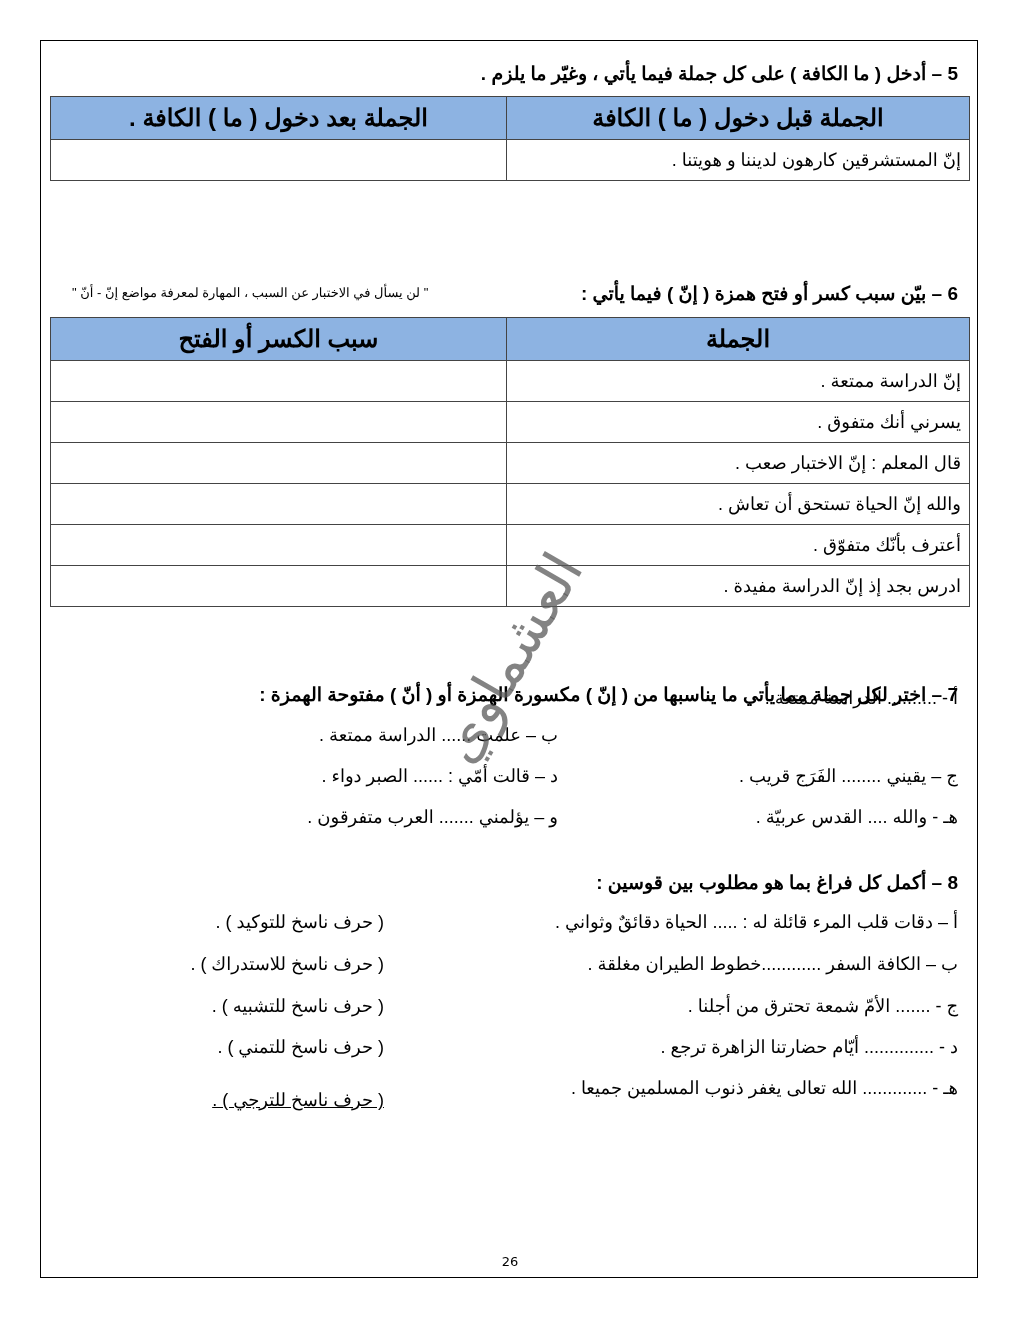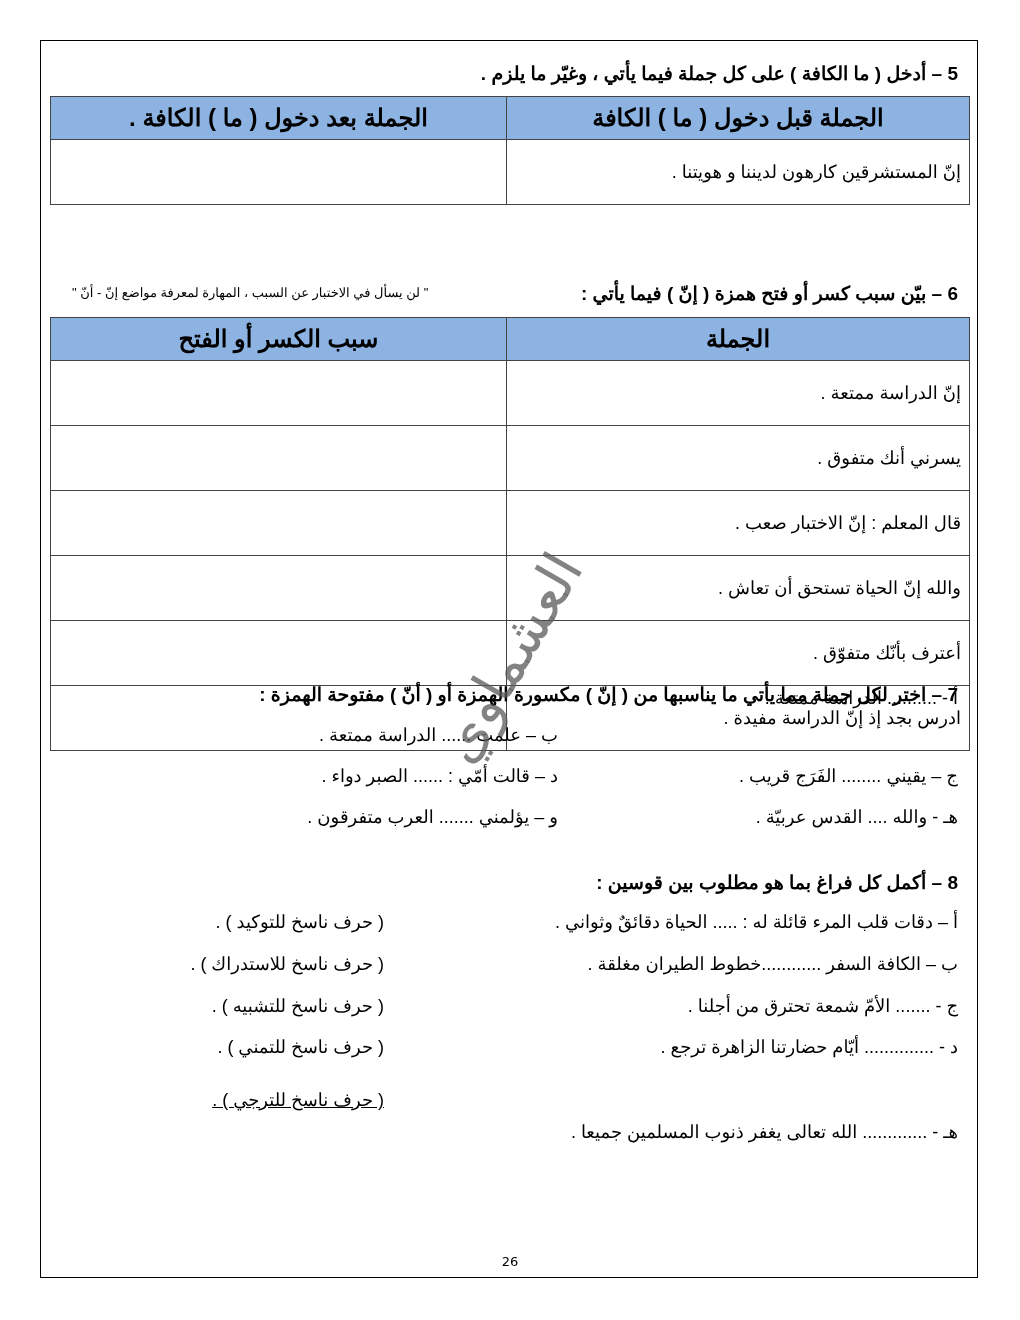--- a/index.html
+++ b/index.html
@@ -9,21 +9,21 @@
                 border: 1.5px solid #000; box-sizing: border-box; }
   .q-title { position: absolute; direction: rtl; font-weight: bold; font-size: 19px;
              font-family: "Liberation Sans", sans-serif; white-space: nowrap; }
   .q-note { position: absolute; direction: rtl; font-size: 13px; white-space: nowrap;
             font-family: "Liberation Sans", sans-serif; }
   table.grid { position: absolute; border-collapse: collapse; direction: rtl;
                font-family: "Liberation Sans", sans-serif; }
   table.grid th { background: #8db3e2; font-weight: bold; font-size: 24px; height: 40px;
                   border: 1.5px solid #444; text-align: center; }
   table.grid td { border: 1.5px solid #444; height: 40px; font-size: 18px;
-                  padding: 12px 8px; text-align: right; white-space: nowrap; }
+                  padding: 0 8px; text-align: right; white-space: nowrap; }
   .line { position: absolute; direction: rtl; font-size: 18px; white-space: nowrap;
           font-family: "Liberation Sans", sans-serif; }
   .page-number { position: absolute; left: 0; width: 1020px; top: 1254px; text-align: center;
                  font-size: 13px; font-family: "DejaVu Sans", sans-serif; }
   .watermark { position: absolute; left: 395px; top: 625px; font-size: 56px; color: rgba(90,90,90,0.75);
                transform: rotate(-60deg); transform-origin: center; white-space: nowrap;
                font-family: "DejaVu Sans", sans-serif; direction: rtl; pointer-events: none; }
 </style>
 </head>
 <body>
@@ -93,18 +93,18 @@
 
 <div class="q-title" style="right:62px; top:871px;">8 – أكمل كل فراغ بما هو مطلوب بين قوسين :</div>
 <div class="line" style="right:62px; top:911px;">أ – دقات قلب المرء قائلة له :       ..... الحياة دقائقٌ وثواني .</div>
 <div class="line" style="right:636px; top:911px;margin-left:8px;">( حرف ناسخ للتوكيد ) .</div>
 <div class="line" style="right:62px; top:953px;">ب – الكافة السفر ............خطوط الطيران مغلقة .</div>
 <div class="line" style="right:636px; top:953px;">( حرف ناسخ للاستدراك ) .</div>
 <div class="line" style="right:62px; top:995px;">ج - ....... الأمّ شمعة تحترق من أجلنا .</div>
 <div class="line" style="right:636px; top:995px;">( حرف ناسخ للتشبيه ) .</div>
 <div class="line" style="right:62px; top:1036px;">د - .............. أيّام حضارتنا الزاهرة ترجع .</div>
 <div class="line" style="right:636px; top:1036px;">( حرف ناسخ للتمني ) .</div>
-<div class="line" style="right:62px; top:1077px;margin-top:44px;">هـ - ............. الله تعالى يغفر ذنوب المسلمين جميعا .</div>
+<div class="line" style="right:62px; top:1077px;">هـ - ............. الله تعالى يغفر ذنوب المسلمين جميعا .</div>
 <div class="line" style="right:636px; top:1089px;text-decoration:underline;">( حرف ناسخ للترجي ) .</div>
 
 <div class="watermark">العشماوي</div>
 
 <div class="page-number">26</div>
 
 </body></html>

